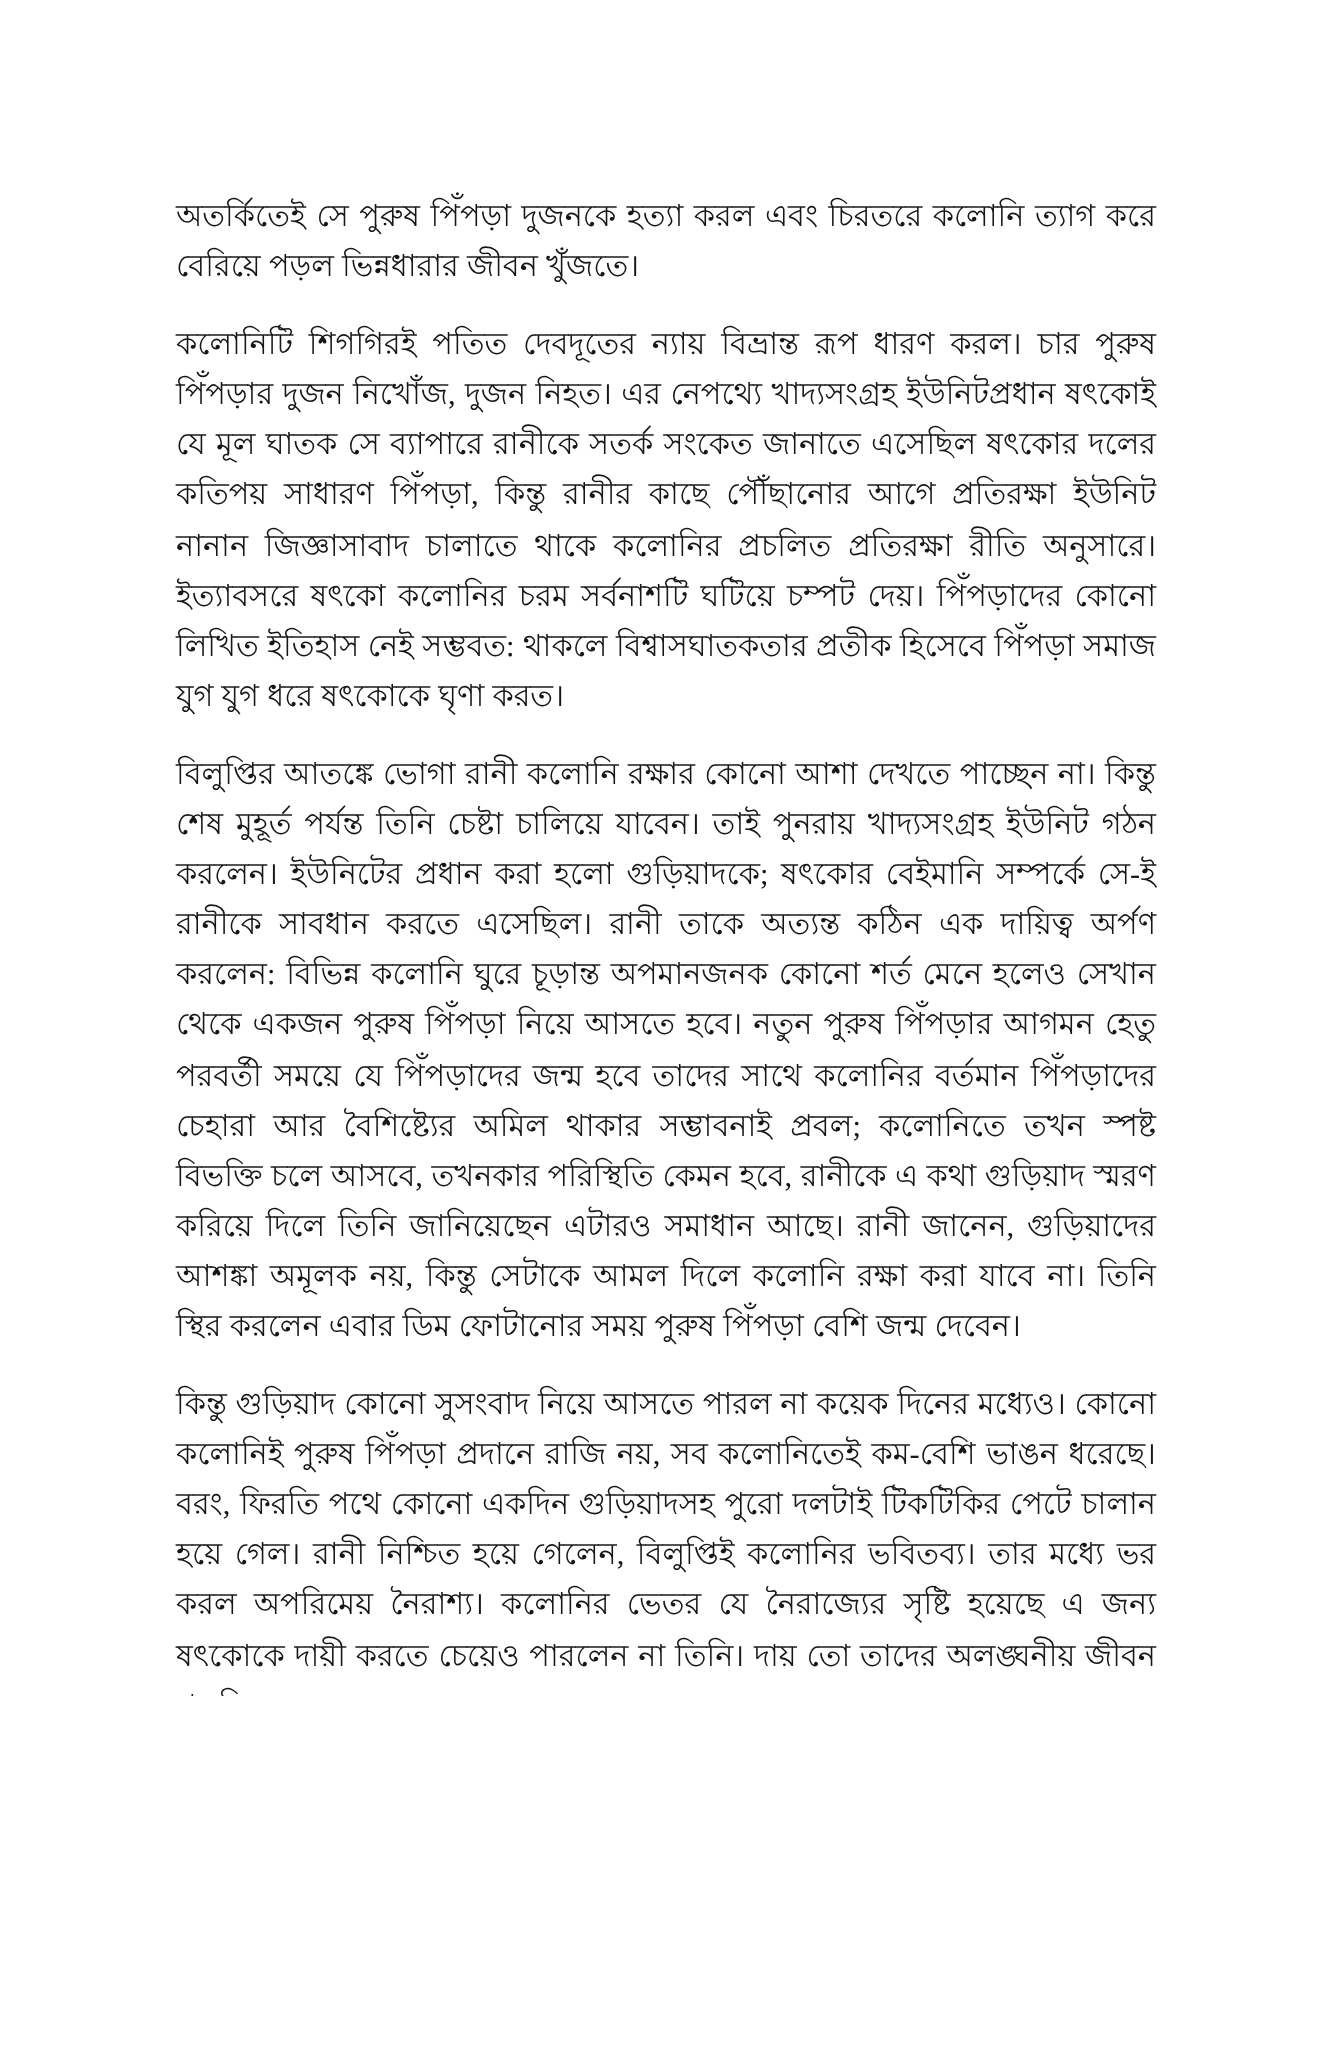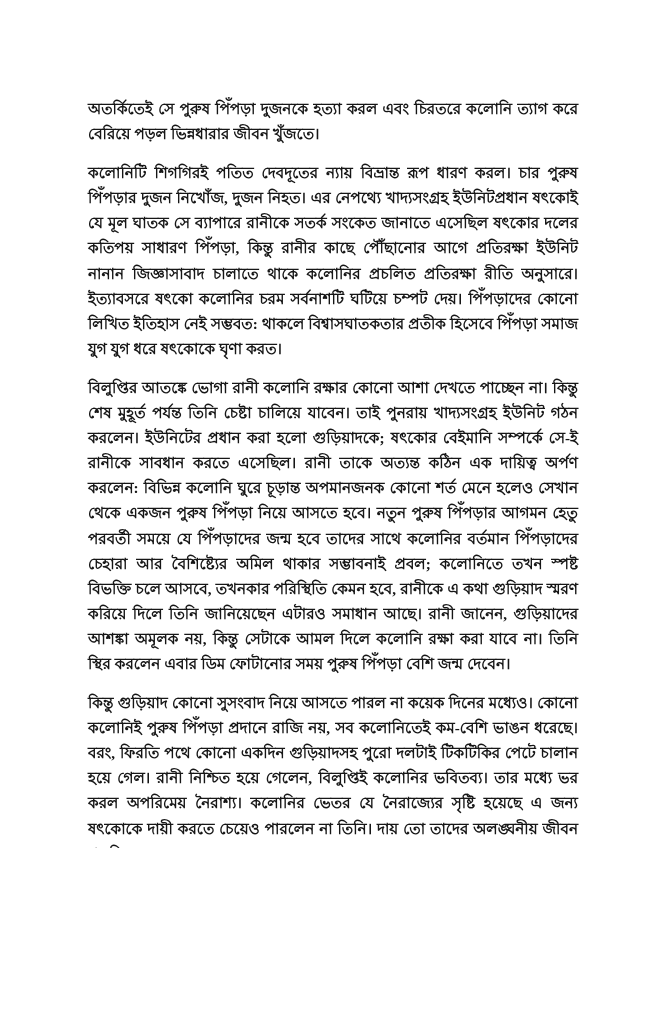--- a/index.html
+++ b/index.html
@@ -8,21 +8,20 @@
     padding: 0;
     background: #ffffff;
   }
   .page {
     position: relative;
     width: 663px;
     height: 848px;
     background: #ffffff;
     overflow: hidden;
     box-sizing: border-box;
-    font-weight: bold;
   }
   .text-column {
     position: absolute;
     left: 88px;
     top: 96px;
     width: 490px;
   }
   .para {
     margin: 0 0 14px 0;
     font-family: "Liberation Serif", "DejaVu Serif", serif;

